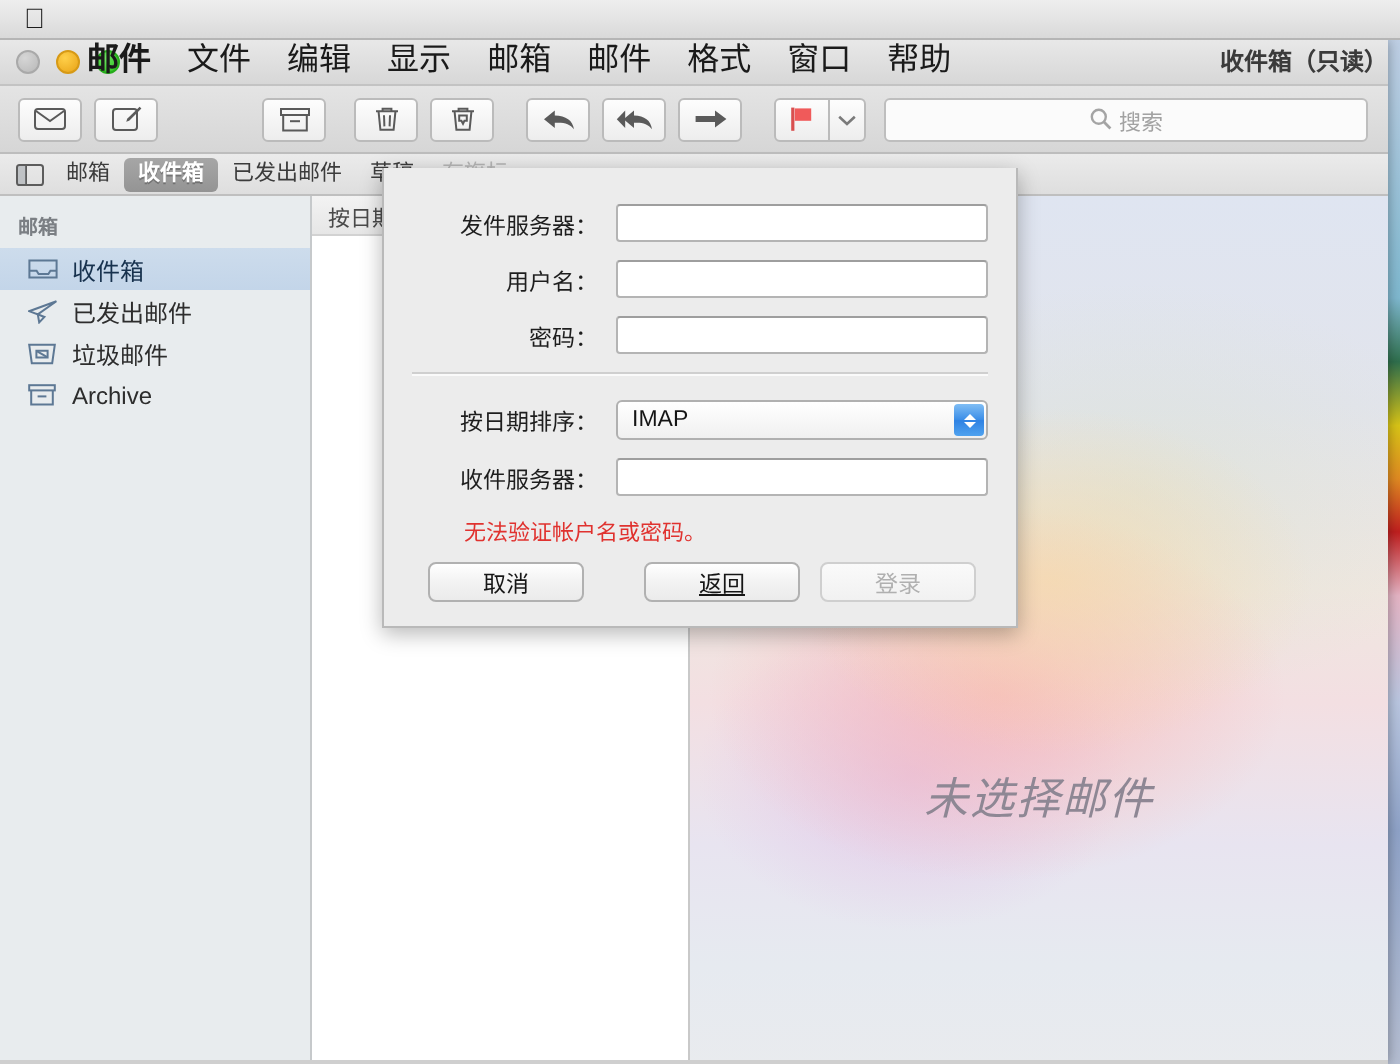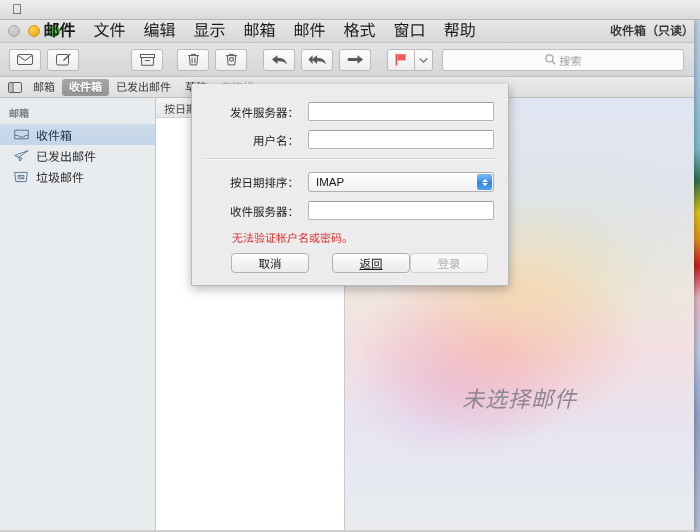--- a/index.html
+++ b/index.html
@@ -337,23 +337,23 @@
     font-size: 11.5px;
     color: #161616;
     display: flex; align-items: center; justify-content: center;
     box-sizing: border-box;
   }
   .dlg-btn.disabled {
     color: #b0b0b0;
     background: linear-gradient(to bottom, #fafafa 0%, #f1f1f1 100%);
     border-color: #cfcfcf;
   }
-  #btn-cancel { margin-left: 25px; }
+  #btn-cancel { margin-left: 8px; }
   #btn-back { margin-left: auto; text-decoration: underline; }
-  #btn-login { margin-right: 6px; }
+  #btn-login { margin-left: 10px; margin-right: 6px; }
 
   
   #window-bottom-edge {
     position: absolute; left: 0; bottom: 0; width: 694px; height: 2px;
     background: #cfcfcf;
   }
 </style>
 </head>
 <body>
 
@@ -517,20 +517,30 @@
           <span class="sb-icon">
             <svg width="14" height="12" viewBox="0 0 14 12">
               <path d="M0.6 1.4 h12.8 l-1.3 9.2 h-10.2 z" fill="none" stroke="#5d7894"></path>
               <path d="M4.2 4.4 h5.6 v3.4 h-5.6 z" fill="none" stroke="#5d7894"></path>
               <line x1="4.4" y1="4.6" x2="9.6" y2="7.6" stroke="#5d7894"></line>
             </svg>
           </span>
           <span>垃圾邮件</span>
         </div>
 
+        <div class="sb-item">
+          <span class="sb-icon">
+            <svg width="14" height="11" viewBox="0 0 14 11">
+              <rect x="0.6" y="0.6" width="12.8" height="2.6" fill="none" stroke="#5d7894"></rect>
+              <path d="M1.6 3.4 v6.8 h10.8 v-6.8" fill="none" stroke="#5d7894"></path>
+              <line x1="4.8" y1="6.2" x2="9.2" y2="6.2" stroke="#5d7894"></line>
+            </svg>
+          </span>
+          <span>Archive</span>
+        </div>
       </div>
 
       <div id="messagelist">
         <div id="sortbar">按日期排序</div>
       </div>
 
       <div id="reading-pane">
         <div id="reading-blur"></div>
         <div id="no-message-text">未选择邮件</div>
       </div>
@@ -543,20 +553,24 @@
       <div class="form-row">
         <div class="form-label">发件服务器：</div>
         <div class="form-input"></div>
       </div>
 
       <div class="form-row">
         <div class="form-label">用户名：</div>
         <div class="form-input"></div>
       </div>
 
+      <div class="form-row">
+        <div class="form-label">密码：</div>
+        <div class="form-input"></div>
+      </div>
 
       <div class="sep"></div>
 
       <div class="form-row">
         <div class="form-label">按日期排序：</div>
         <div class="popup-wrap">
           <div class="popup">IMAP</div>
           <div class="popup-arrows">
             <span class="arr-up"></span>
             <span class="arr-dn"></span>

